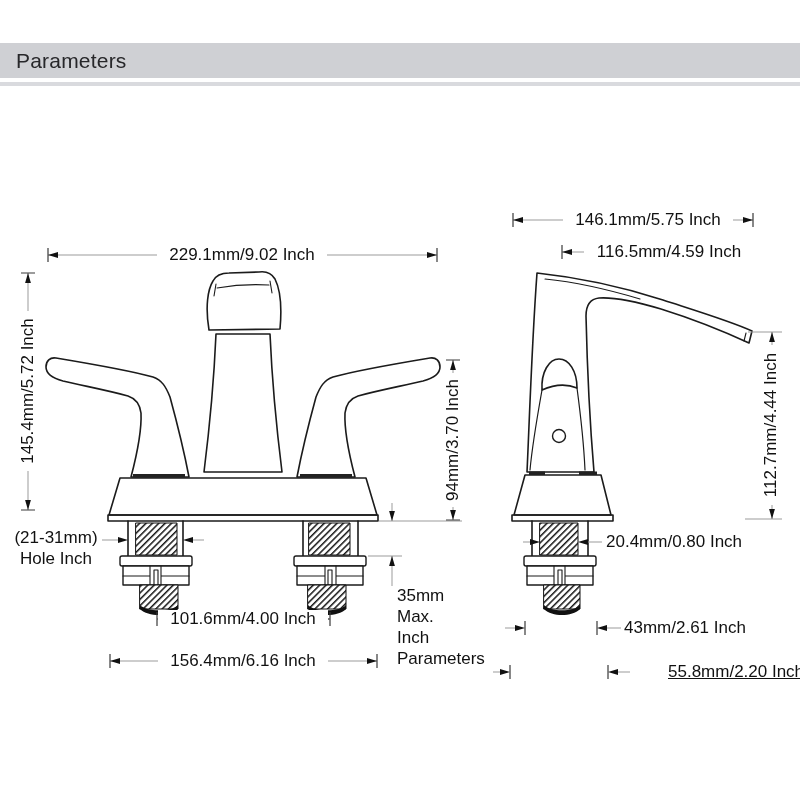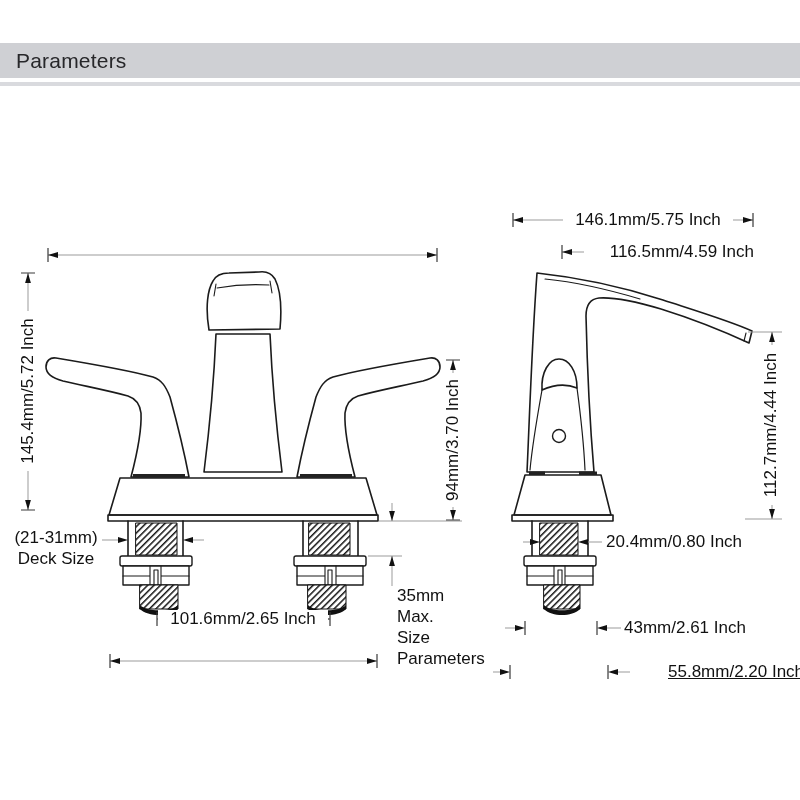--- a/index.html
+++ b/index.html
@@ -148,43 +148,45 @@
       <polygon points="772,519 769.1,509 774.9,509"></polygon>
       <polygon points="540,542 530,539.1 530,544.9"></polygon>
       <polygon points="578,542 588,539.1 588,544.9"></polygon>
       <polygon points="525,628 515,625.1 515,630.9"></polygon>
       <polygon points="597,628 607,625.1 607,630.9"></polygon>
       <polygon points="510,672 500,669.1 500,674.9"></polygon>
       <polygon points="608,672 618,669.1 618,674.9"></polygon>
     </g>
   </svg>
 
+  <span class="dimlabel ctr bgw" style="left:157px;top:246px;width:170px;">229.1mm/9.02 Inch</span>
 
   <span class="dimlabel ctr bgw rot" style="left:-52px;top:382px;width:160px;">145.4mm/5.72 Inch</span>
 
   <span class="dimlabel ctr bgw rot" style="left:386px;top:431px;width:134px;">94mm/3.70 Inch</span>
 
   <div class="dimlabel ctr multiline" style="left:8px;top:527px;width:96px;white-space:normal;">
     <div>(21-31mm)</div>
-    <div>Deck Size</div>
+    <div>Hole Inch</div>
   </div>
 
-  <span class="dimlabel ctr bgw" style="left:158px;top:610px;width:170px;">101.6mm/2.65 Inch</span>
+  <span class="dimlabel ctr bgw" style="left:158px;top:610px;width:170px;">101.6mm/4.00 Inch</span>
 
+  <span class="dimlabel ctr bgw" style="left:158px;top:652px;width:170px;">156.4mm/6.16 Inch</span>
 
   <div class="dimlabel multiline" style="left:397px;top:585px;white-space:normal;">
     <div>35mm</div>
     <div>Max.</div>
-    <div>Size</div>
+    <div>Inch</div>
     <div>Parameters</div>
   </div>
 
   <span class="dimlabel ctr bgw" style="left:563px;top:211px;width:170px;">146.1mm/5.75 Inch</span>
 
-  <span class="dimlabel ctr bgw" style="left:584px;top:243px;width:170px;text-align:right;">116.5mm/4.59 Inch</span>
+  <span class="dimlabel ctr bgw" style="left:584px;top:243px;width:170px;">116.5mm/4.59 Inch</span>
 
   <span class="dimlabel ctr bgw rot" style="left:691px;top:416px;width:160px;">112.7mm/4.44 Inch</span>
 
   <span class="dimlabel" style="left:606px;top:533px;">20.4mm/0.80 Inch</span>
 
   <span class="dimlabel" style="left:624px;top:619px;">43mm/2.61 Inch</span>
 
   <span class="dimlabel" style="left:668px;top:663px;text-decoration:underline;">55.8mm/2.20 Inch</span>
 
 </div>

